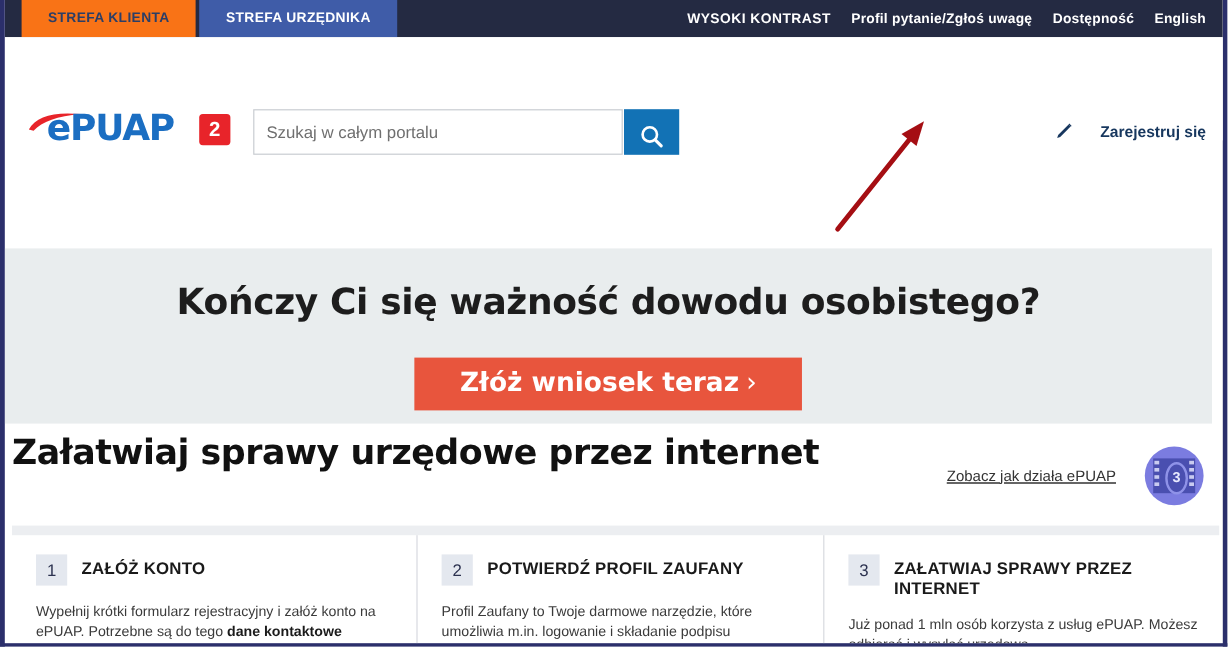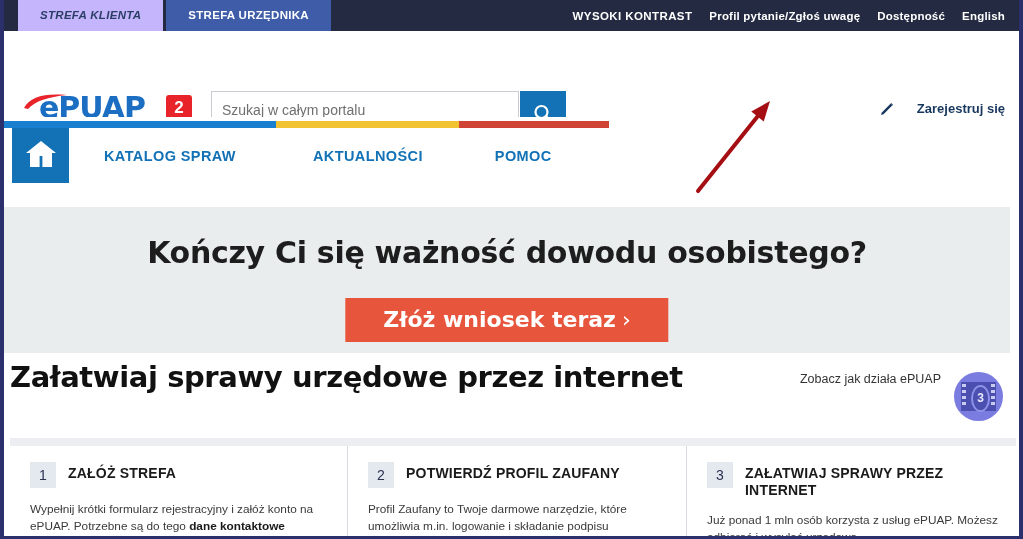--- a/index.html
+++ b/index.html
@@ -25,21 +25,21 @@
     position:absolute;left:0;top:0;width:100%;height:31px;
     background:#242a42;
   }
   #topbar .tabs{position:absolute;left:14px;top:0;height:31px;display:flex;}
   .tab{
     height:31px;line-height:31px;
     font-size:11.5px;font-weight:bold;letter-spacing:.3px;
     padding:0 22px;box-sizing:border-box;
     text-align:center;white-space:nowrap;
   }
-  .tab.active{background:#c4b5fd;color:#2c3e66;font-style:italic;}
+  .tab.active{background:#f97316;color:#2c3e66;}
   .tab.inactive{background:#3f5ca8;color:#ffffff;margin-left:3px;}
 
   #topbar .links{
     position:absolute;right:14px;top:0;height:31px;
     display:flex;align-items:center;gap:17px;
   }
   #topbar .links .lnk{
     color:#ffffff;font-size:11.5px;font-weight:bold;white-space:nowrap;
     letter-spacing:.2px;
   }
@@ -88,21 +88,21 @@
   
   #authwrap{position:absolute;right:14px;top:52px;height:52px;display:flex;align-items:center;}
   #loginbox{
     border:3px solid #b00d10;
     padding:10px 24px 10px 16px;
     display:flex;align-items:center;gap:9px;
     background:#fff;
   }
   #loginbox .txt{color:#17375e;font-size:14.5px;font-weight:bold;white-space:nowrap;}
   #registerlink{
-    display:flex;align-items:flex-start;gap:22px;margin-left:18px;
+    display:flex;align-items:center;gap:22px;margin-left:18px;
   }
   #registerlink .txt{color:#17375e;font-size:13px;font-weight:bold;white-space:nowrap;}
 
   
   #nav{position:absolute;left:0;top:117px;width:100%;height:90px;background:#ffffff;}
   #colorbar{position:absolute;left:0;top:4px;height:7px;width:605px;display:flex;}
   #colorbar .seg{height:100%;}
   #home{
     position:absolute;left:8px;top:11px;width:57px;height:55px;background:#1272b5;
   }
@@ -131,21 +131,21 @@
     padding:9px 38px;white-space:nowrap;line-height:26px;
   }
   #banner .cta .chev{font-weight:normal;margin-left:6px;}
 
   
   #mainhead{
     position:absolute;left:6px;top:360px;
     font-family:"DejaVu Sans", sans-serif;
     font-size:29px;font-weight:bold;color:#111;letter-spacing:-.4px;
   }
-  #videowrap{position:absolute;right:16px;top:372px;display:flex;gap:13px;}
+  #videowrap{position:absolute;right:16px;top:372px;display:flex;align-items:center;gap:24px;text-decoration:underline;}
   #videowrap .lbl{font-size:12.5px;color:#333;white-space:nowrap;}
   #videocircle{
     width:49px;height:49px;border-radius:50%;background:#7b7ce0;
     position:relative;
   }
   #videocircle .film{
     position:absolute;left:7px;top:10px;width:35px;height:29px;
     background:#4a4fb0;
   }
   #videocircle .perf{position:absolute;width:4px;height:3px;background:#c9cbf0;}
@@ -228,38 +228,20 @@
       <a id="registerlink">
         <svg width="16" height="16" viewBox="0 0 16 16">
           <path d="M2,14 L4.5,13.2 L13.2,4.5 L11.5,2.8 L2.8,11.5 Z" fill="#17375e"></path>
           <path d="M12.1,1.9 L11.5,2.8 L13.2,4.5 L14.1,3.9 Z" fill="#17375e"></path>
         </svg>
         <span class="txt">Zarejestruj się</span>
       </a>
     </div>
   </div>
 
-  <div id="nav">
-    <div id="colorbar">
-      <div class="seg" style="background: rgb(27, 127, 208); width: 272px;"></div>
-      <div class="seg" style="background: rgb(241, 194, 50); width: 183px;"></div>
-      <div class="seg" style="background: rgb(207, 68, 52); width: 150px;"></div>
-    </div>
-    <div id="home">
-      <svg width="32" height="30" viewBox="0 0 32 30">
-        <path d="M16,2 L31,14 L27,14 L27,28 L5,28 L5,14 L1,14 Z" fill="#ffffff"></path>
-        <rect x="14.6" y="17" width="2.8" height="11" fill="#1272b5"></rect>
-      </svg>
-    </div>
-    <div id="navitems">
-      <a class="navitem" style="margin-right:77px">KATALOG SPRAW</a>
-      <a class="navitem" style="margin-right:72px">AKTUALNOŚCI</a>
-      <a class="navitem">POMOC</a>
-    </div>
-  </div>
 
   <div id="banner" style="background: rgb(233, 237, 238);">
     <div class="head">Kończy Ci się ważność dowodu osobistego?</div>
     <button class="cta" style="background: rgb(232, 85, 61);">
       <span>Złóż wniosek teraz</span><span class="chev">›</span>
     </button>
   </div>
 
   <div id="mainhead">Załatwiaj sprawy urzędowe przez internet</div>
 
@@ -279,21 +261,21 @@
       </div>
     </div>
   </div>
 
   <div id="stepsSep"></div>
   <div id="steps">
 
     <div class="step s1">
       <div class="stephead">
         <div class="stepnum">1</div>
-        <div class="steptitle">ZAŁÓŻ STREFA</div>
+        <div class="steptitle">ZAŁÓŻ KONTO</div>
       </div>
       <div class="steptext"><span>Wypełnij krótki formularz rejestracyjny i załóż konto na ePUAP. Potrzebne są do tego </span><b>dane kontaktowe</b></div>
     </div>
 
     <div class="step s2">
       <div class="stephead">
         <div class="stepnum">2</div>
         <div class="steptitle">POTWIERDŹ PROFIL ZAUFANY</div>
       </div>
       <div class="steptext"><span>Profil Zaufany to Twoje darmowe narzędzie, które umożliwia m.in. logowanie i składanie podpisu</span><b></b></div>

